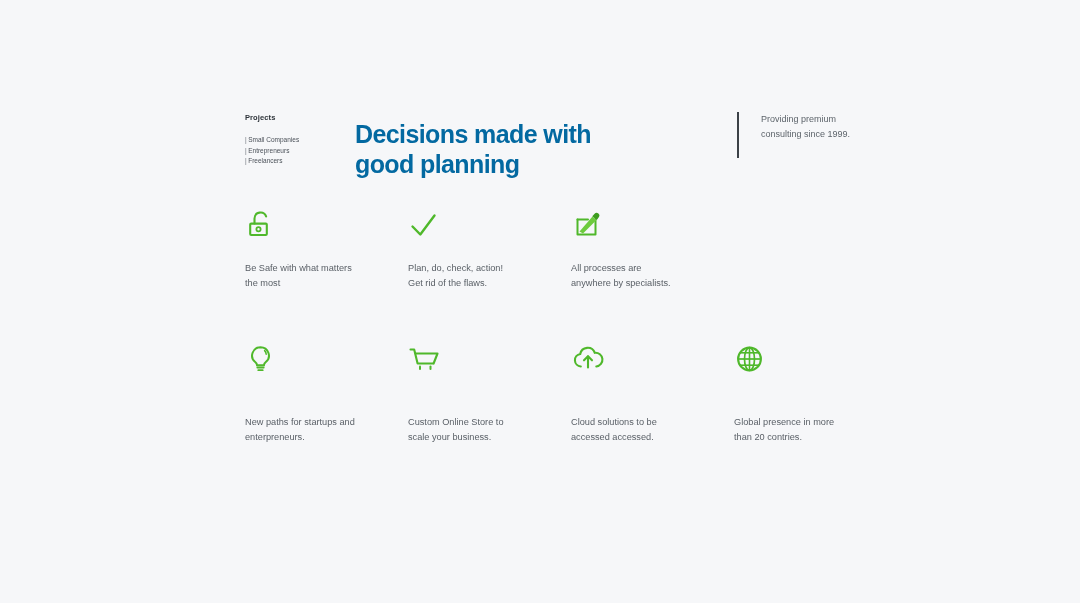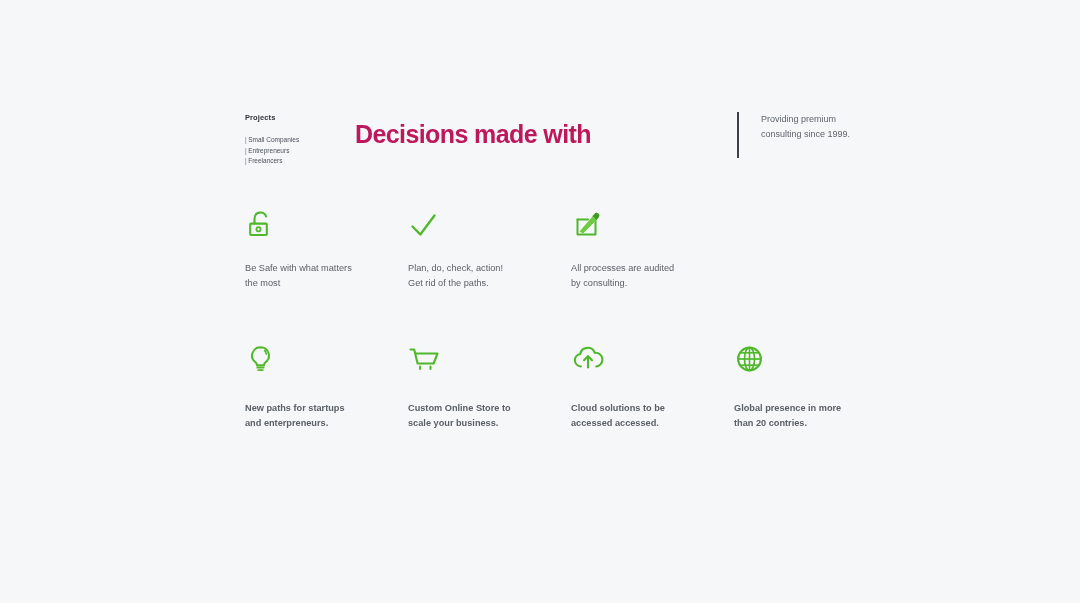--- a/index.html
+++ b/index.html
@@ -59,21 +59,21 @@
     margin-right: 1.5px;
   }
 
   .headline {
     position: absolute;
     left: 110px;
     top: -6px;
     font-size: 25px;
     line-height: 30px;
     font-weight: bold;
-    color: #be185d;
+    color: #0369a1;
     letter-spacing: -0.6px;
     width: 420px;
   }
   .headline .l2 { display: block; }
 
   
   .quote {
     position: absolute;
     left: 737px;
     top: 112px;
@@ -111,21 +111,21 @@
     align-items: center;
     justify-content: flex-start;
   }
   .cell .caption {
     margin-top: 16px;
     font-size: 9.2px;
     line-height: 14.6px;
     color: #5a6067;
     width: 110px;
   }
-  .grid-row.row2 .cell .caption { margin-top: 22px; font-weight: bold; }
+  .grid-row.row2 .cell .caption { margin-top: 36px; }
 
   svg { display: block; }
 </style>
 </head>
 <body>
 
 <div class="canvas">
 
   <div class="header">
 
@@ -133,20 +133,21 @@
       <div class="projects-title">Projects</div>
       <ul class="projects-list">
         <li><span class="bar-glyph">|</span><span>Small Companies</span></li>
         <li><span class="bar-glyph">|</span><span>Entrepreneurs</span></li>
         <li><span class="bar-glyph">|</span><span>Freelancers</span></li>
       </ul>
     </div>
 
     <h1 class="headline">
       <span class="l1">Decisions made with</span>
+      <span class="l2">good planning</span>
     </h1>
   </div>
 
   <div class="quote">
     <div class="quote-text">Providing premium consulting since 1999.</div>
   </div>
 
   <div class="grid">
 
     <div class="grid-row row1">
@@ -161,33 +162,33 @@
         </div>
         <div class="caption">Be Safe with what matters the most</div>
       </div>
 
       <div class="cell">
         <div class="icon-wrap">
           <svg width="31" height="32" viewBox="0 0 31 32">
             <path d="M4.5 17.5 L12.3 25.5 L26.5 6.5" fill="none" stroke="#4fb82b" stroke-width="2.4" stroke-linecap="round" stroke-linejoin="round"></path>
           </svg>
         </div>
-        <div class="caption">Plan, do, check, action! Get rid of the paths.</div>
+        <div class="caption">Plan, do, check, action! Get rid of the flaws.</div>
       </div>
 
       <div class="cell">
         <div class="icon-wrap">
           <svg width="31" height="32" viewBox="0 0 31 32">
             <path d="M24.5 10 V25.5 H6.5 V10.5" fill="none" stroke="#4fb82b" stroke-width="2" stroke-linecap="round" stroke-linejoin="round"></path>
             <path d="M6.5 10.5 H17" fill="none" stroke="#4fb82b" stroke-width="2" stroke-linecap="round"></path>
             <path d="M8.5 22.5 L21.5 7.5 L25.5 11 L12 24.5 Z" fill="#6ecb3e" stroke="none"></path>
             <path d="M21.3 7.2 L25.8 10.9 L27.6 8.4 A2.6 2.6 0 0 0 23.6 4.8 Z" fill="#3d9c1f" stroke="none"></path>
           </svg>
         </div>
-        <div class="caption">All processes are audited by consulting.</div>
+        <div class="caption">All processes are anywhere by specialists.</div>
       </div>
 
     </div>
 
     <div class="grid-row row2">
 
       <div class="cell">
         <div class="icon-wrap">
           <svg width="31" height="32" viewBox="0 0 31 32">
             <path d="M15.5 4.2 a8.4 8.4 0 0 1 5.3 14.9 c-1.2 1-1.8 2-1.9 3.2 h-6.8 c-0.1-1.2-0.7-2.2-1.9-3.2 A8.4 8.4 0 0 1 15.5 4.2 Z" fill="none" stroke="#4fb82b" stroke-width="2"></path>

